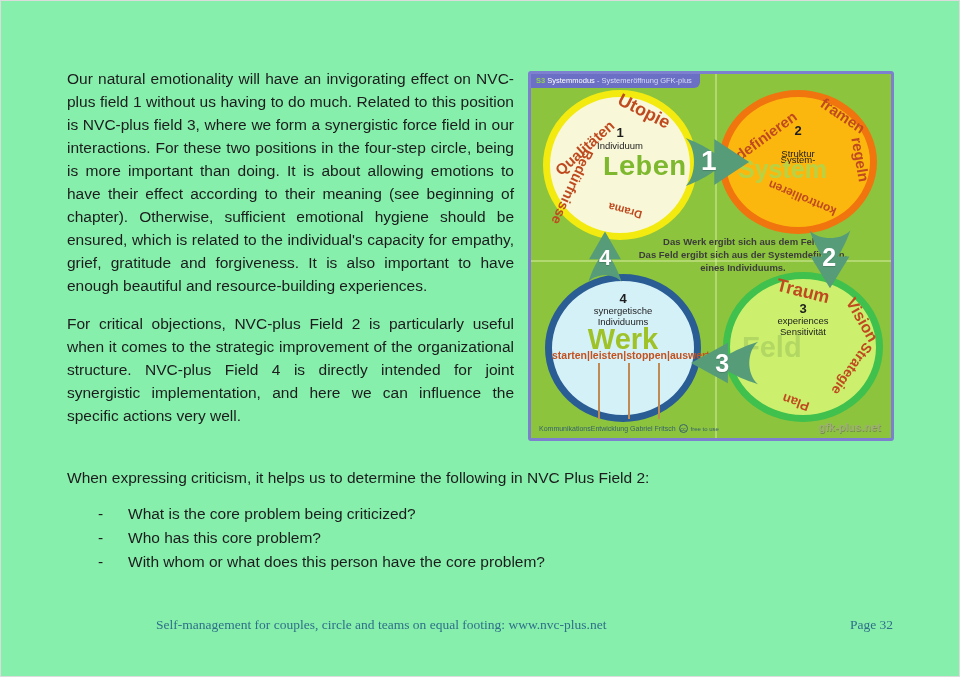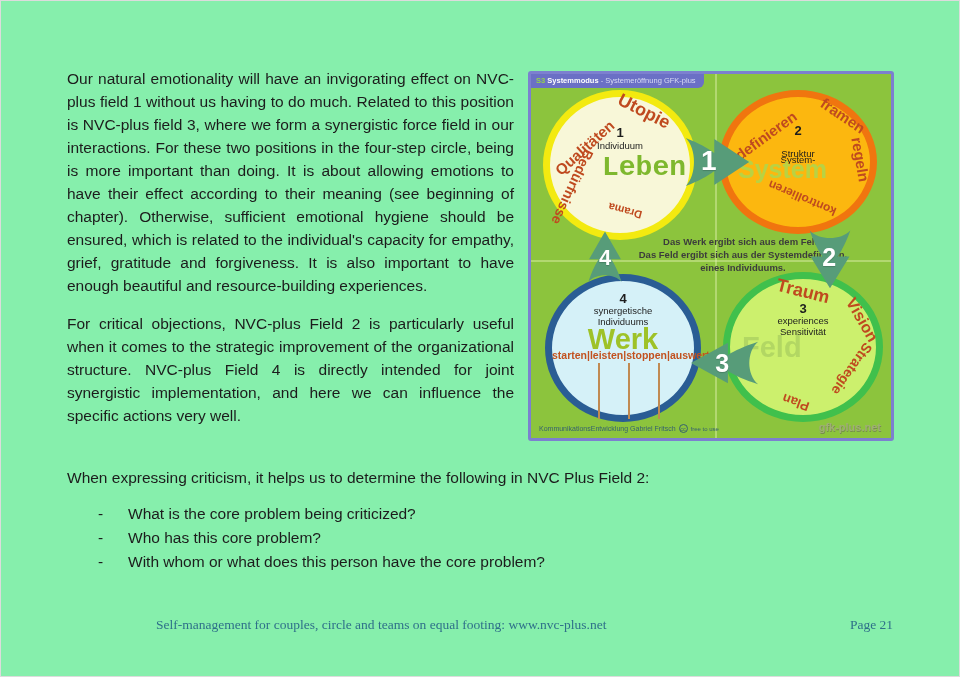--- a/index.html
+++ b/index.html
@@ -22,21 +22,21 @@
             font-size:13.5px;color:#2f7089;}
 
   
   .diagram{position:absolute;left:527px;top:70px;width:366px;height:370px;background:#8cc43d;
            border:3px solid #7c80cf;box-sizing:border-box;border-radius:3px;overflow:hidden;}
   .qline-v{position:absolute;left:184px;top:0;width:2px;height:100%;background:rgba(225,242,175,.45);}
   .qline-h{position:absolute;top:186px;left:0;height:2px;width:100%;background:rgba(225,242,175,.45);}
   .dtitle{position:absolute;left:0;top:0;background:#6b70c5;border-radius:0 0 6px 0;
           padding:2px 8px 3px 5px;font-size:7.5px;color:#d9dcf5;white-space:nowrap;z-index:6;}
   .dtitle .tag{color:#93d14f;font-weight:bold;}
-  .dtitle .bold{color:#fff;font-weight:bold;}
+  .dtitle .bold{color:#fff;font-weight:normal;}
 
   .circle{position:absolute;border-radius:50%;box-sizing:border-box;z-index:2;}
   .c1{left:12px;top:16px;width:154px;height:150px;background:#f8f7d8;border:7px solid #f3ea10;}
   .c2{left:188px;top:16px;width:158px;height:144px;background:#fcb70f;border:7px solid #f0750f;}
   .c3{left:192px;top:198px;width:160px;height:150px;background:#ccf06d;border:7px solid #40c04c;}
   .c4{left:14px;top:200px;width:156px;height:148px;background:#d5f1f8;border:7px solid #2a5d94;}
 
   .arc{position:absolute;font-weight:bold;color:#bf4a1f;white-space:nowrap;}
   .cnum{position:absolute;left:0;width:100%;text-align:center;font-weight:bold;color:#1d1d1d;font-size:13px;}
   .csub{position:absolute;left:0;width:100%;text-align:center;color:#1d1d1d;font-size:9.5px;line-height:11px;}
@@ -218,15 +218,15 @@
 
     <div class="credit">
       <span>KommunikationsEntwicklung Gabriel Fritsch</span>
       <span class="cc">cc</span>
       <span class="freetouse">free to use</span>
     </div>
     <div class="site">gfk-plus.net</div>
   </div>
 
   <div class="footer-text">Self-management for couples, circle and teams on equal footing:  www.nvc-plus.net</div>
-  <div class="page-num">Page 21</div>
+  <div class="page-num">Page 32</div>
 
 </div>
 
 </body></html>

